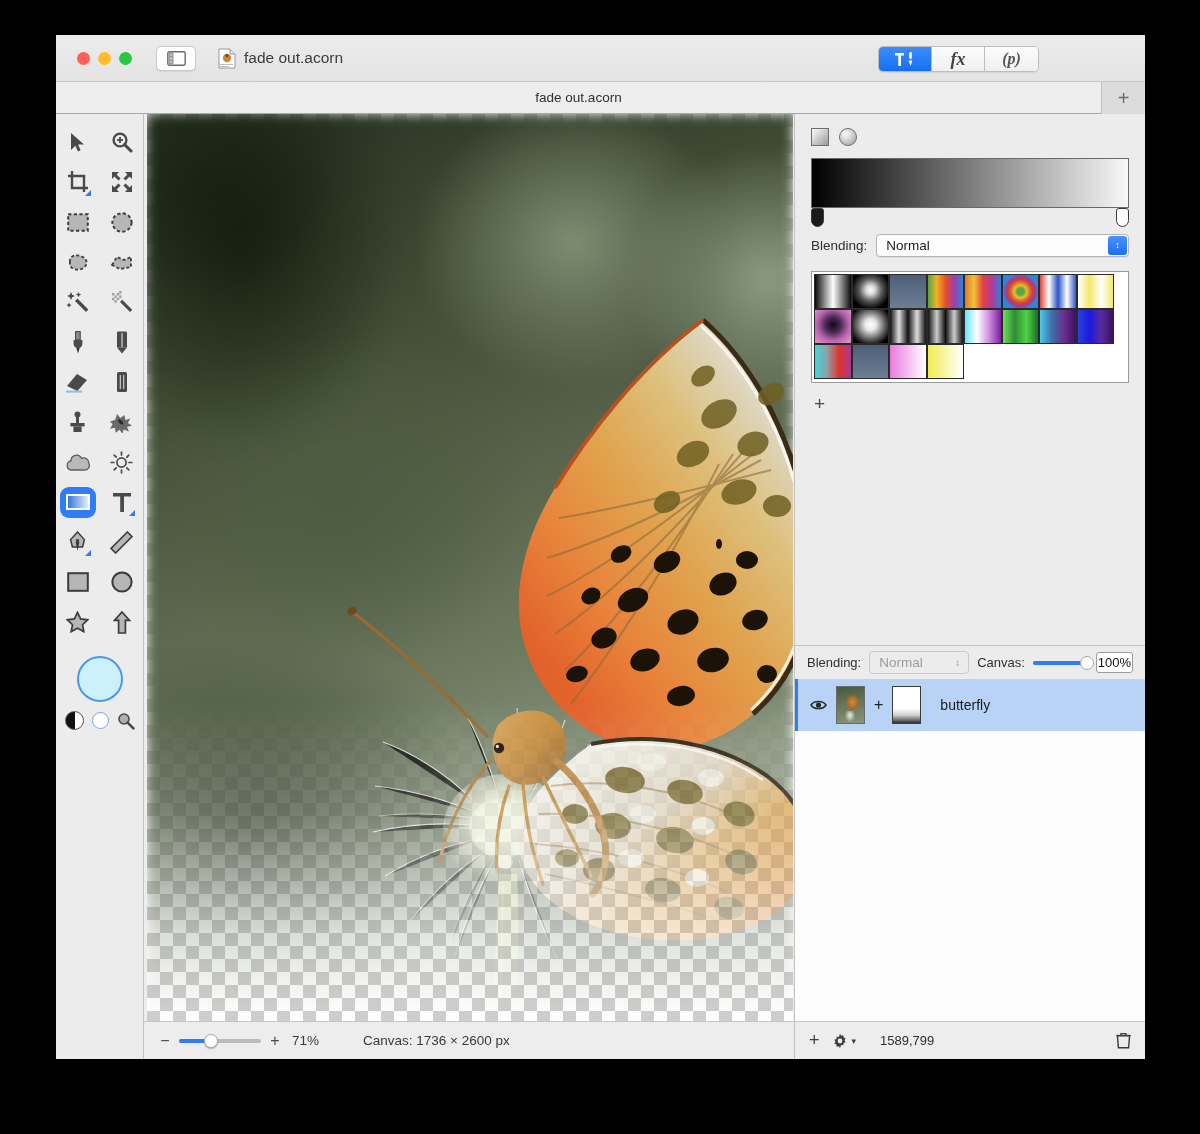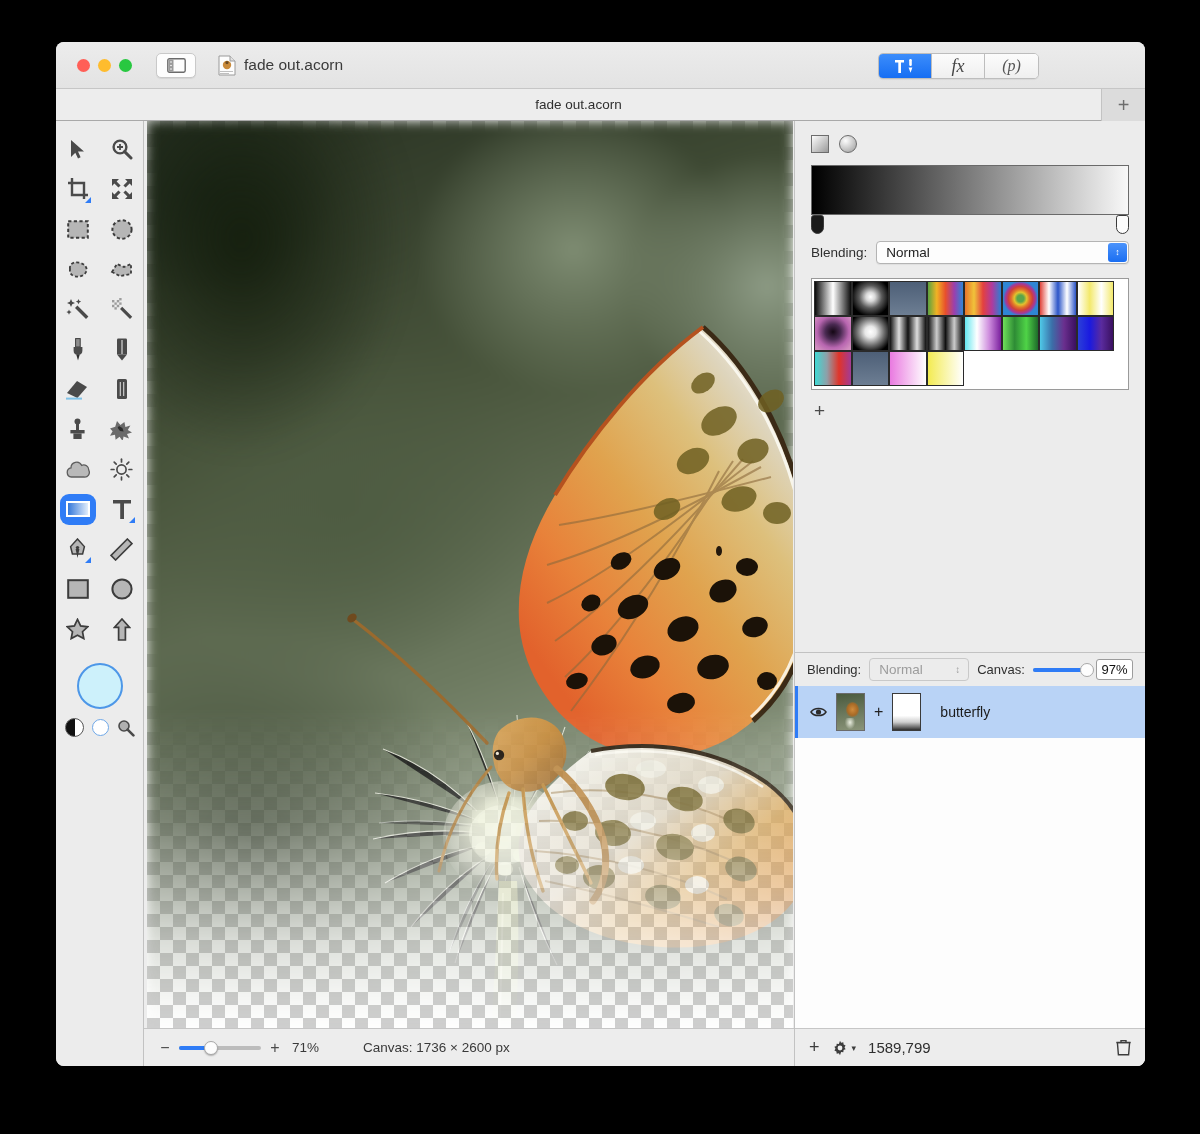--- a/index.html
+++ b/index.html
@@ -3,24 +3,24 @@
 <meta charset="utf-8">
 <style>
   * { box-sizing: border-box; margin: 0; padding: 0; }
   html, body {
     width: 1200px; height: 1134px;
     background: #000;
     font-family: "Liberation Sans", sans-serif;
     overflow: hidden;
   }
   .window {
-    position: absolute; left: 56px; top: 42px;
+    position: absolute; left: 56px; top: 35px;
     width: 1089px; height: 1024px;
     background: #ececec;
-    border-radius: 8px;
+    border-radius: 0;
     overflow: hidden;
     box-shadow: 0 6px 30px rgba(0,0,0,.55);
     display: flex; flex-direction: column;
   }
 
   
   .titlebar {
     height: 47px; flex: 0 0 47px;
     background: linear-gradient(#ececec,#e3e3e3);
     border-bottom: 1px solid #c6c6c6;
@@ -61,21 +61,21 @@
     border-radius: 5px;
     overflow: hidden;
     background: #f4f4f4;
     box-shadow: 0 1px 1px rgba(0,0,0,.06);
   }
   .seg > div {
     width: 53px;
     display: flex; align-items: center; justify-content: center;
     border-right: 1px solid #bdbdbd;
     background: linear-gradient(#fcfcfc,#efefef);
-    font-size: 15px; color: #444;
+    font-size: 15px; color: #444; font-weight: bold;
   }
   .seg > div:last-child { border-right: none; }
   .seg > div.active {
     background: linear-gradient(#3c8dfb,#166ef3);
   }
   .seg .fx { font-family: "Liberation Serif", serif; font-style: italic; font-size: 18px; }
   .seg .pp { font-family: "Liberation Serif", serif; font-style: italic; font-size: 16px; color: #555;}
 
   
   .tabbar {
@@ -358,21 +358,21 @@
 
   .layers-footer {
     height: 38px; flex: 0 0 38px;
     background: #ededed;
     border-top: 1px solid #c6c6c6;
     display: flex; align-items: center;
     padding: 0 14px; gap: 12px;
   }
   .lf-plus { font-size: 18px; color: #3d3d3d; }
   .lf-caret { font-size: 9px; color: #3d3d3d; margin-left: -8px; }
-  .lf-coords { font-size: 15px; color: #2f2f2f; margin-left: 0; }
+  .lf-coords { font-size: 13px; color: #2f2f2f; margin-left: 12px; }
   .lf-trash { margin-left: auto; font-size: 15px; color: #3d3d3d; }
 </style>
 </head>
 <body>
 
 <div class="window">
 
   <div class="titlebar">
     <div class="traffic">
       <div class="tl r"></div>
@@ -889,21 +889,21 @@
         <span class="lbl">Blending:</span>
         <div class="popup disabled">
           <span>Normal</span>
           <span class="arrows">↕</span>
         </div>
         <span class="lbl">Canvas:</span>
         <div class="op-slider">
           <div class="fill"></div>
           <div class="knob"></div>
         </div>
-        <div class="op-field">97%</div>
+        <div class="op-field">100%</div>
       </div>
 
       <div class="layer-list">
         <div class="layer-row">
           <svg width="17" height="12" viewBox="0 0 17 12" class="eye">
             <path d="M1 6 C4 1.2 13 1.2 16 6 C13 10.8 4 10.8 1 6 Z" fill="none" stroke="#2b2b2b" stroke-width="1.5"></path>
             <circle cx="8.5" cy="6" r="2.6" fill="#2b2b2b"></circle>
           </svg>
           <div class="lthumb">
             <div class="tb-b"></div>

